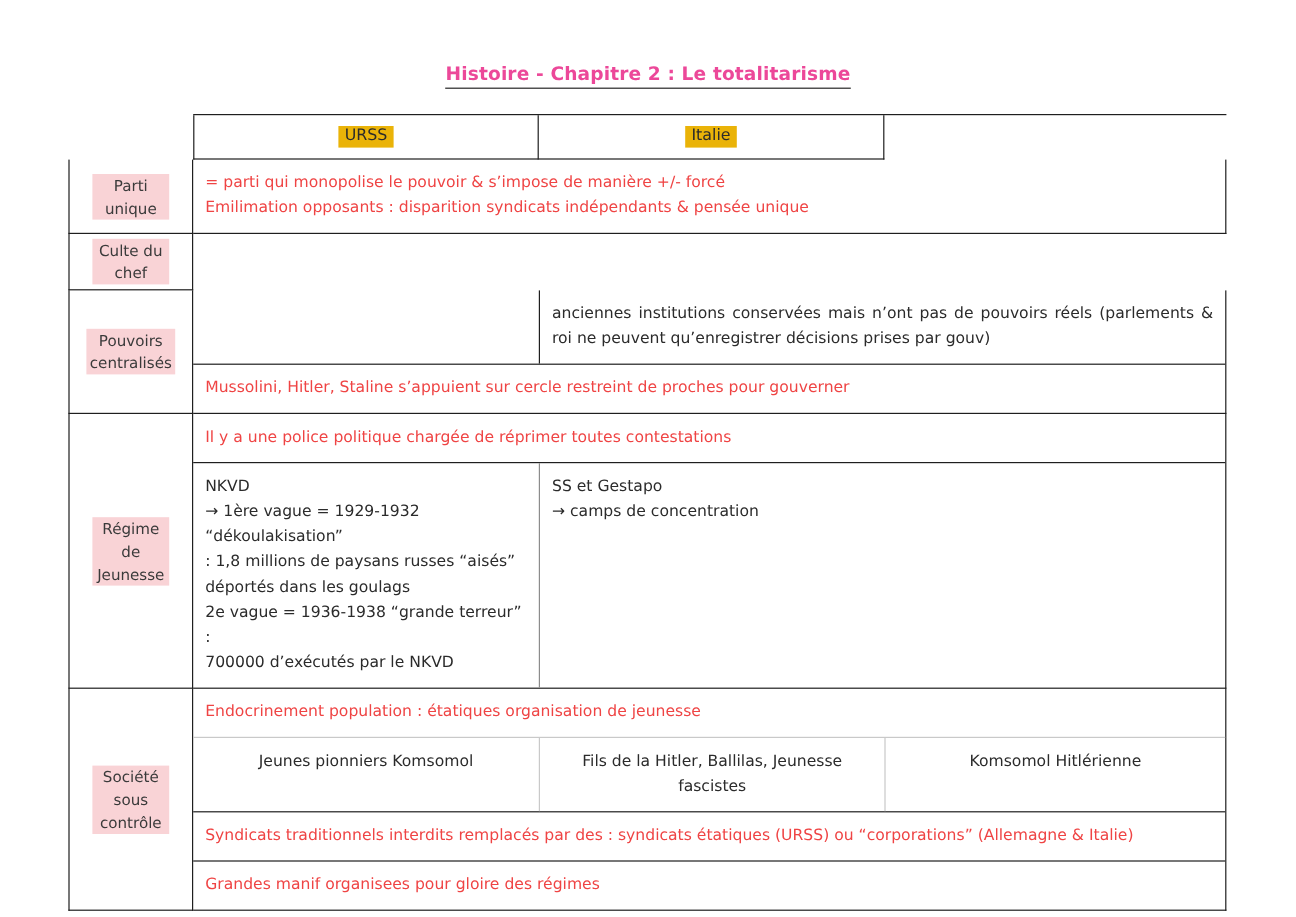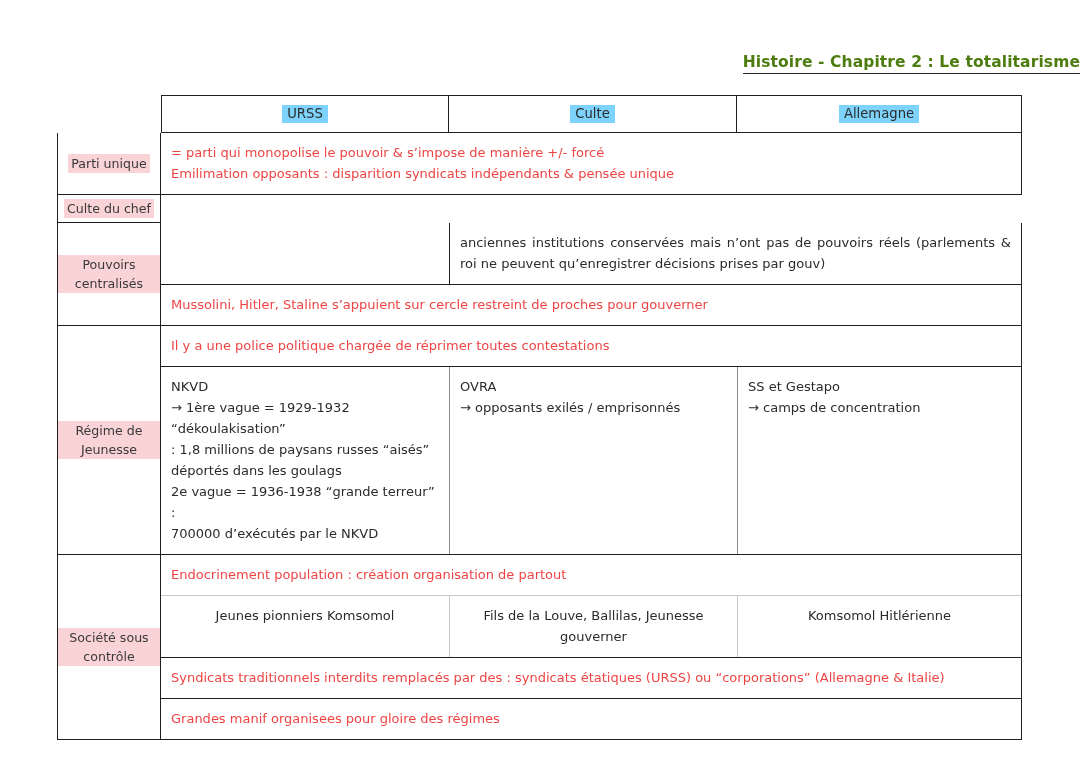--- a/index.html
+++ b/index.html
@@ -15,24 +15,24 @@
     position: relative;
     overflow: hidden;
   }
 
   
   .doc-title {
     position: absolute;
     left: 0;
     top: 53px;
     width: 1080px;
-    text-align: right;
+    text-align: center;
     font-size: 15.5px;
     font-weight: 600;
-    color: #4d7c0f;
+    color: #ec4899;
     letter-spacing: 0.1px;
   }
   .doc-title span {
     border-bottom: 1.6px solid #262626;
     padding-bottom: 2px;
   }
 
   
   .table-wrap {
     position: absolute;
@@ -48,21 +48,21 @@
 
   
   .lab {
     width: 104px;
     min-width: 104px;
     box-sizing: border-box;
     display: flex;
     align-items: center;
     justify-content: center;
     text-align: center;
-    padding: 4px 0;
+    padding: 4px 19px;
     border-left: 1.6px solid #1f1f1f;
     border-right: 1.6px solid #1f1f1f;
     border-bottom: 1.6px solid #1f1f1f;
   }
   .lab.first-lab { border-top: none; }
   .lab-blank {
     width: 104px;
     min-width: 104px;
     box-sizing: border-box;
     border: none;
@@ -133,45 +133,42 @@
     align-items: center;
     justify-content: center;
     border-bottom: 1.6px solid #1f1f1f;
     border-right: 1.6px solid #1f1f1f;
     font-size: 13.2px;
   }
   .head-cell.h-urss   { width: 288px; min-width: 288px; border-left: 1.6px solid #1f1f1f; }
   .head-cell.h-italie { width: 288px; min-width: 288px; }
   .head-cell.h-allem  { flex: 1; }
   .hl-orange {
-    background: #7dd3fc;
+    background: #eab308;
     color: #2b2b2b;
     padding: 1px 5px 2px 5px;
   }
 </style>
 </head>
 <body>
 
 <div class="doc-title">
   <span>Histoire - Chapitre 2 : Le totalitarisme</span>
 </div>
 
 <div class="table-wrap">
 
   <div class="row">
     <div class="lab-blank"></div>
     <div class="head-band" style="flex:1">
       <div class="head-cell h-urss">
         <span class="hl-orange">URSS</span>
       </div>
       <div class="head-cell h-italie">
-        <span class="hl-orange">Culte</span>
-      </div>
-      <div class="head-cell h-allem">
-        <span class="hl-orange">Allemagne</span>
+        <span class="hl-orange">Italie</span>
       </div>
     </div>
   </div>
 
   <div class="row">
     <div class="lab first-lab">
       <span class="lab-text">Parti unique</span>
     </div>
     <div class="body-col">
       <div class="line" style="padding-bottom:0"> = parti qui monopolise le pouvoir &amp; s’impose de manière +/- forcé</div>
@@ -204,37 +201,35 @@
     </div>
     <div class="body-col">
       <div class="line sep-below">Il y a une police politique chargée de réprimer toutes contestations</div>
       <div class="split" style="flex:1">
         <div class="cell c-urss" style="white-space:pre-line">NKVD
 → 1ère vague = 1929-1932 “dékoulakisation”
 : 1,8 millions de paysans russes “aisés”
 déportés dans les goulags
 2e vague = 1936-1938 “grande terreur” :
 700000 d’exécutés par le NKVD</div>
-        <div class="cell c-italie vline-light" style="white-space:pre-line">OVRA
-→ opposants exilés / emprisonnés</div>
         <div class="cell c-allem vline-light" style="white-space:pre-line">SS et Gestapo
 → camps de concentration</div>
       </div>
     </div>
   </div>
 
   <div class="row">
     <div class="lab">
       <span class="lab-text">Société sous contrôle</span>
     </div>
     <div class="body-col">
-      <div class="line sep-below-light">Endocrinement population : création organisation de partout</div>
+      <div class="line sep-below-light">Endocrinement population : étatiques organisation de jeunesse</div>
       <div class="split sep-below">
         <div class="cell c-urss center">Jeunes pionniers Komsomol</div>
-        <div class="cell c-italie vline-soft center">Fils de la Louve, Ballilas, Jeunesse gouverner</div>
+        <div class="cell c-italie vline-soft center">Fils de la Hitler, Ballilas, Jeunesse fascistes</div>
         <div class="cell c-allem vline-soft center">Komsomol Hitlérienne</div>
       </div>
       <div class="line sep-below">Syndicats traditionnels interdits remplacés par des : syndicats étatiques (URSS) ou “corporations” (Allemagne &amp; Italie)</div>
       <div class="line">Grandes manif organisees pour gloire des régimes</div>
     </div>
   </div>
 
 </div>
 
 </body></html>

